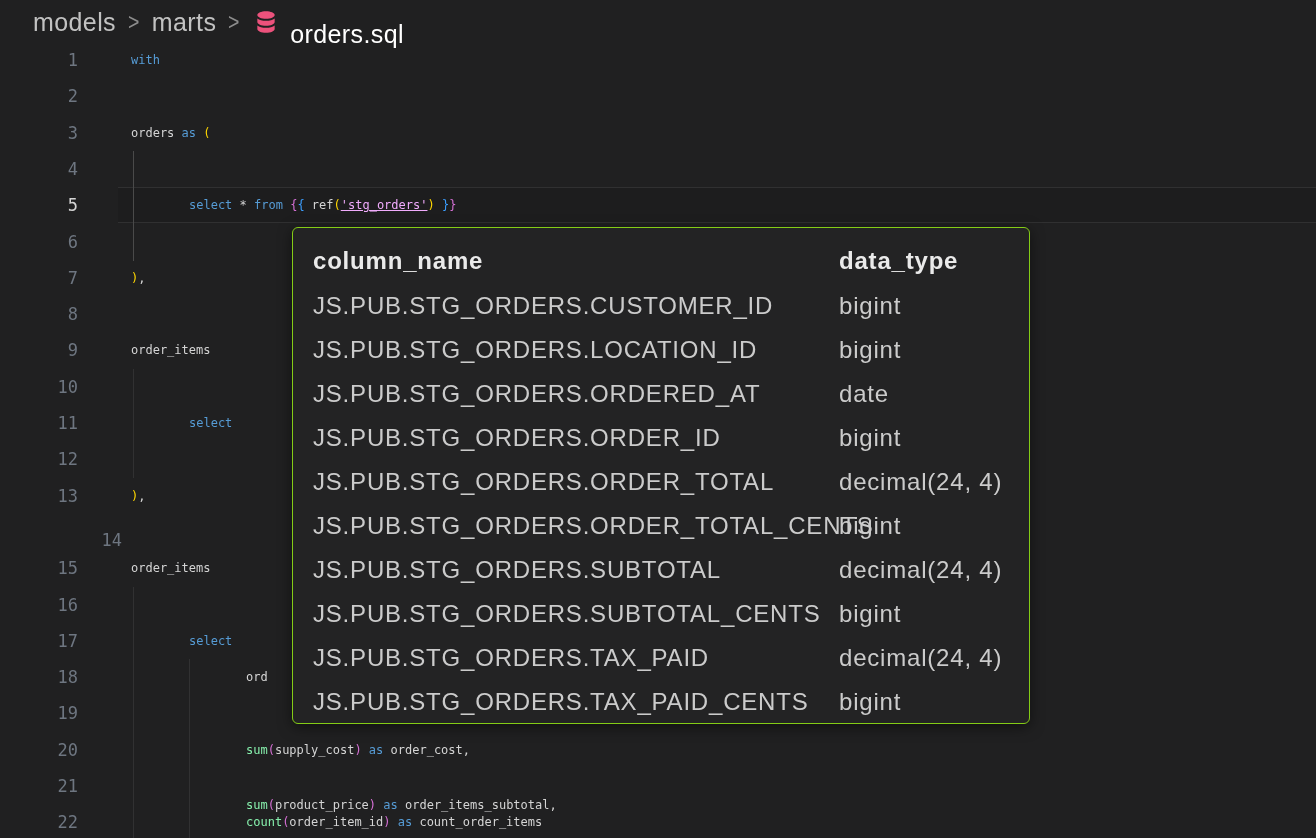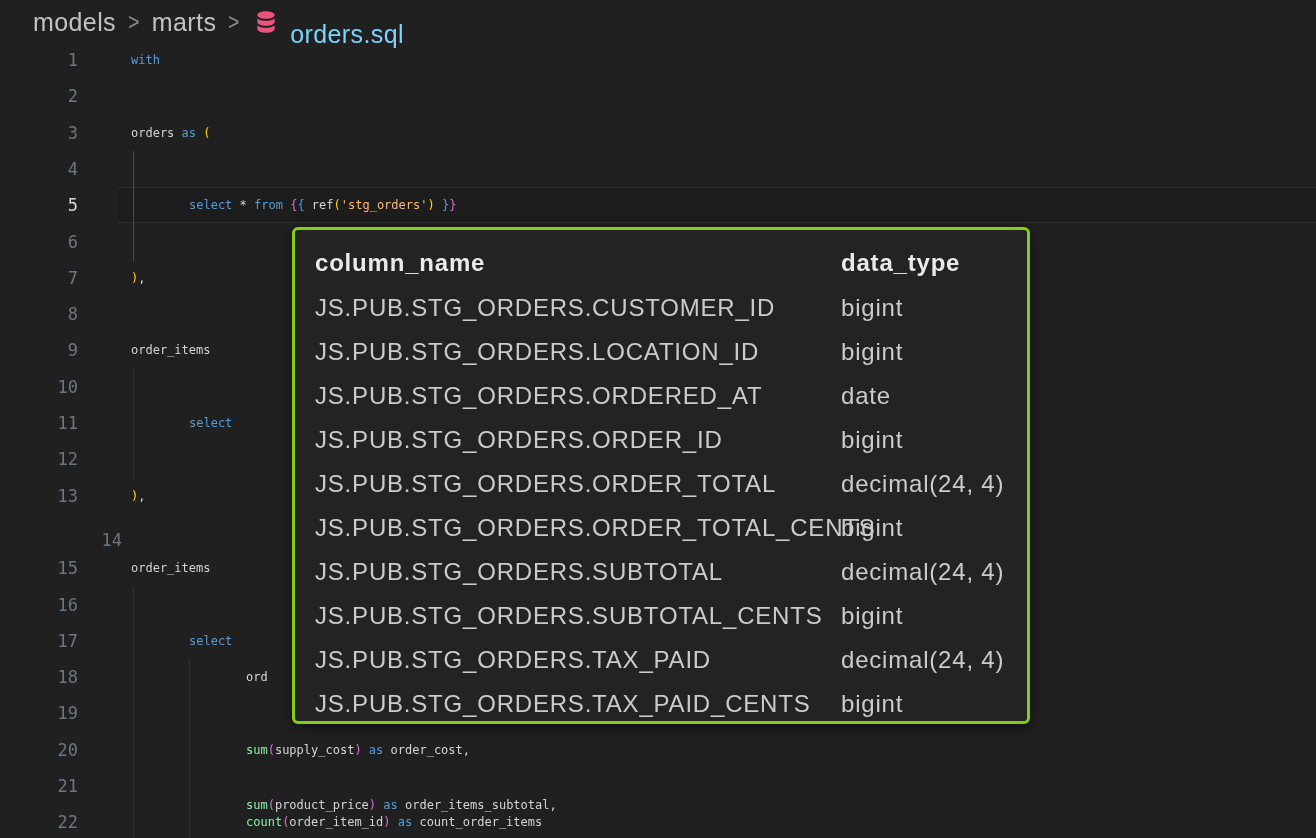--- a/index.html
+++ b/index.html
@@ -8,21 +8,21 @@
     background:#202021;
     font-family:"Liberation Sans",sans-serif;
   }
   
   .breadcrumb{
     position:absolute;top:0;left:0;width:1316px;height:44px;
     display:flex;align-items:center;box-sizing:border-box;padding-left:33px;
     font-size:25px;letter-spacing:.4px;color:#c7c7c7;white-space:nowrap;
   }
   .crumb{color:#c2c2c2;}
-  .crumb.file{color:#7dd3fc;margin-top:24px;}
+  .crumb.file{color:#ffffff;margin-top:24px;}
   .bc-sep{color:#8d8d8d;margin:0 11px;font-size:23px;transform:scaleX(.85);display:inline-block;}
   .db-icon{width:28px;height:26px;margin-right:10px;display:inline-block;flex:0 0 auto;}
   .current-line-band{
     position:absolute;left:118px;top:187px;width:1198px;height:36px;
     background:#1d1d1e;border-top:1px solid #303031;border-bottom:1px solid #303031;
     box-sizing:border-box;
   }
   .lines{position:absolute;top:0;left:0;width:1316px;height:838px;}
   .line{position:absolute;left:0;width:1316px;height:36px;}
   .ln{
@@ -32,29 +32,29 @@
   .line.current .ln{color:#d5d5d5;}
   .code{
     position:absolute;top:0;height:36px;line-height:36px;
     font-family:"DejaVu Sans Mono",monospace;font-size:12px;white-space:pre;
   }
   .guide{position:absolute;top:0;width:1px;height:37px;background:#313132;}
   .guide.bright{background:#4a4a4a;}
   
   .tk-kw{color:#569cd6;}
   .tk-id{color:#d4d4d4;}
-  .tk-str{color:#fdba74;}
+  .tk-str{color:#f0abfc;text-decoration:underline;}
   .tk-fn{color:#86efac;}
   .tk-b1{color:#ffd700;}
   .tk-b2{color:#d670d6;}
   .tk-b3{color:#3b9eff;}
   
   .popup{
     position:absolute;left:292px;top:227px;width:738px;height:497px;
-    background:#232324;border:3px solid #84cc16;border-radius:6px;
+    background:#232324;border:1px solid #84cc16;border-radius:6px;
     box-sizing:border-box;box-shadow:0 3px 14px rgba(0,0,0,.5);
     padding-top:10px;overflow:hidden;z-index:5;
   }
   .prow{
     position:relative;height:44px;line-height:44px;padding-left:20px;
     font-size:24px;letter-spacing:.8px;color:#cbcbcb;white-space:nowrap;
   }
   .prow.head{height:46px;line-height:46px;font-weight:bold;color:#eaeaea;}
   .ptype{position:absolute;left:546px;top:0;}
 </style>

